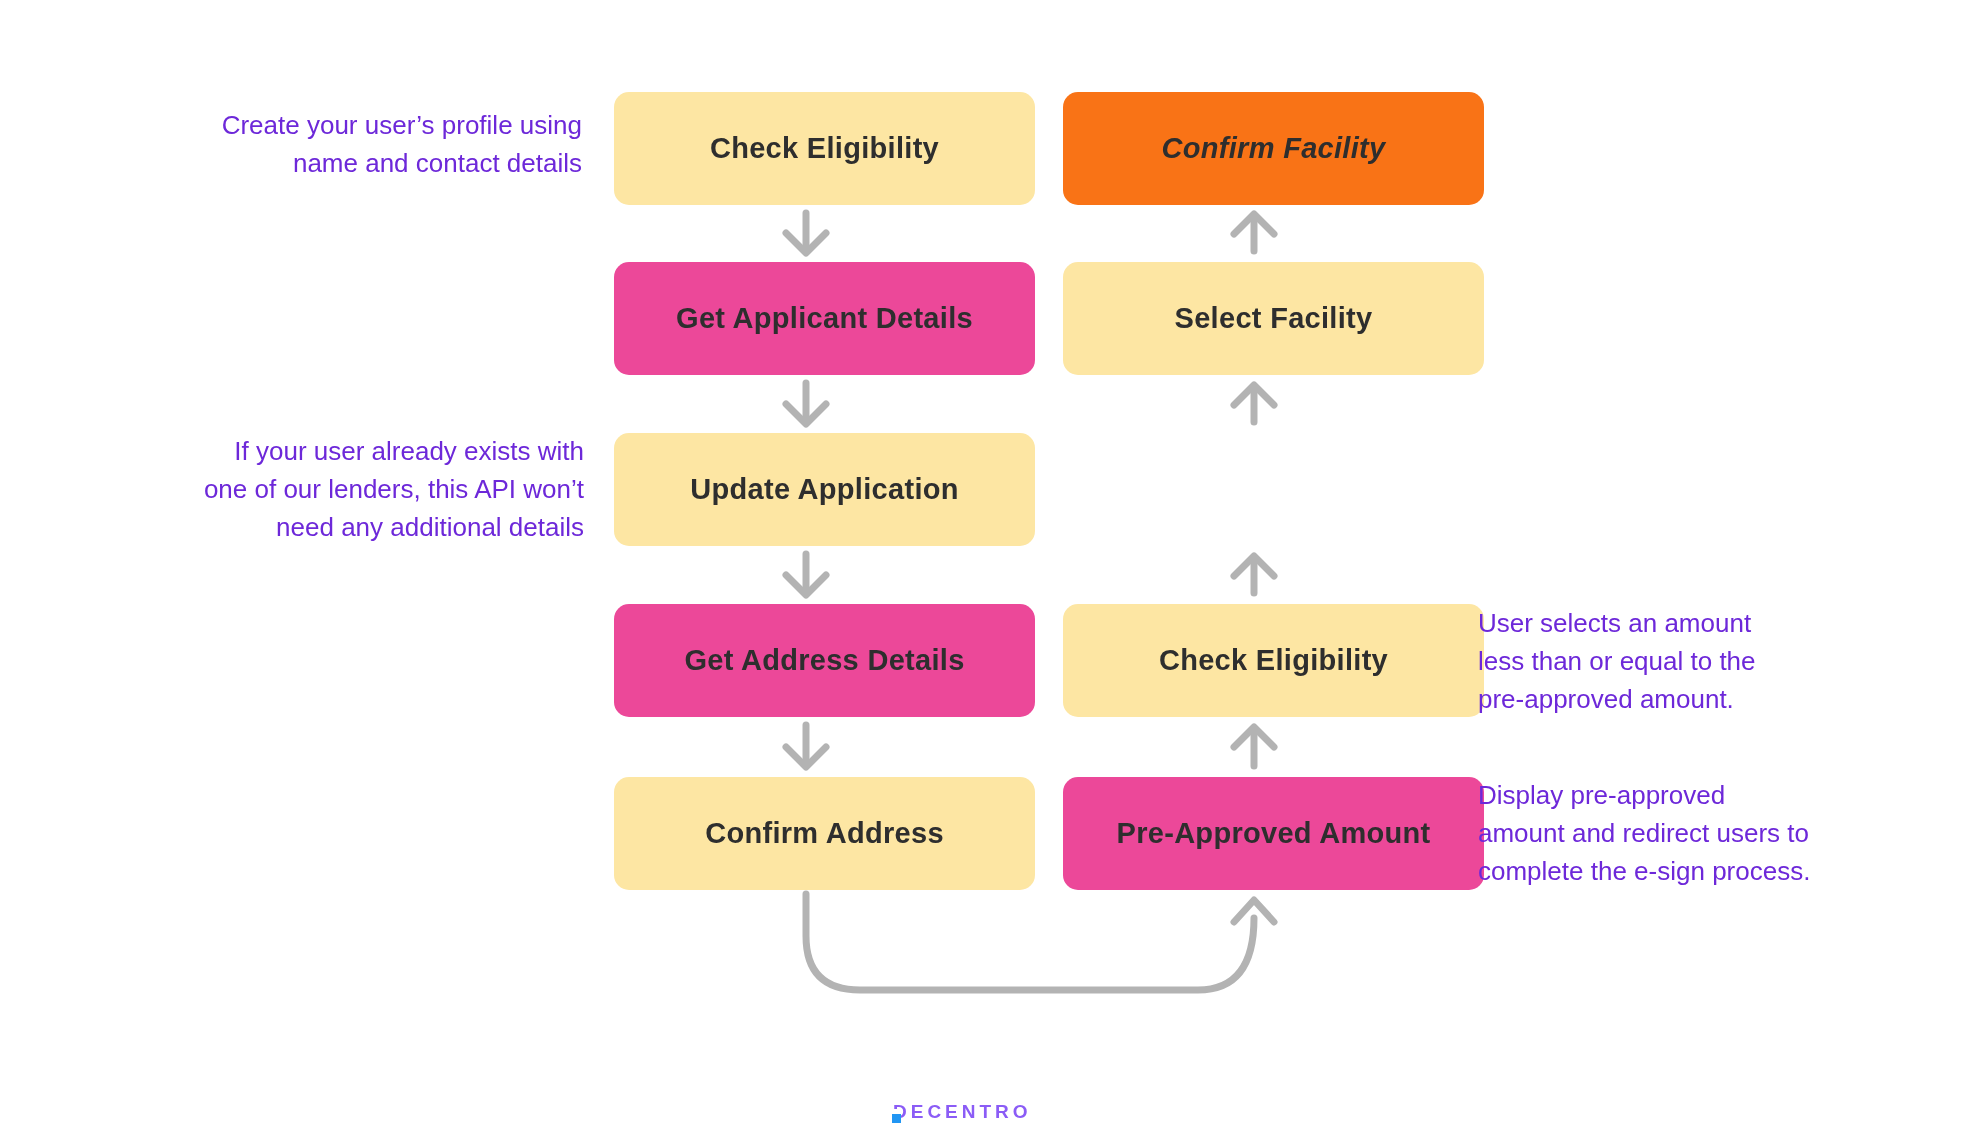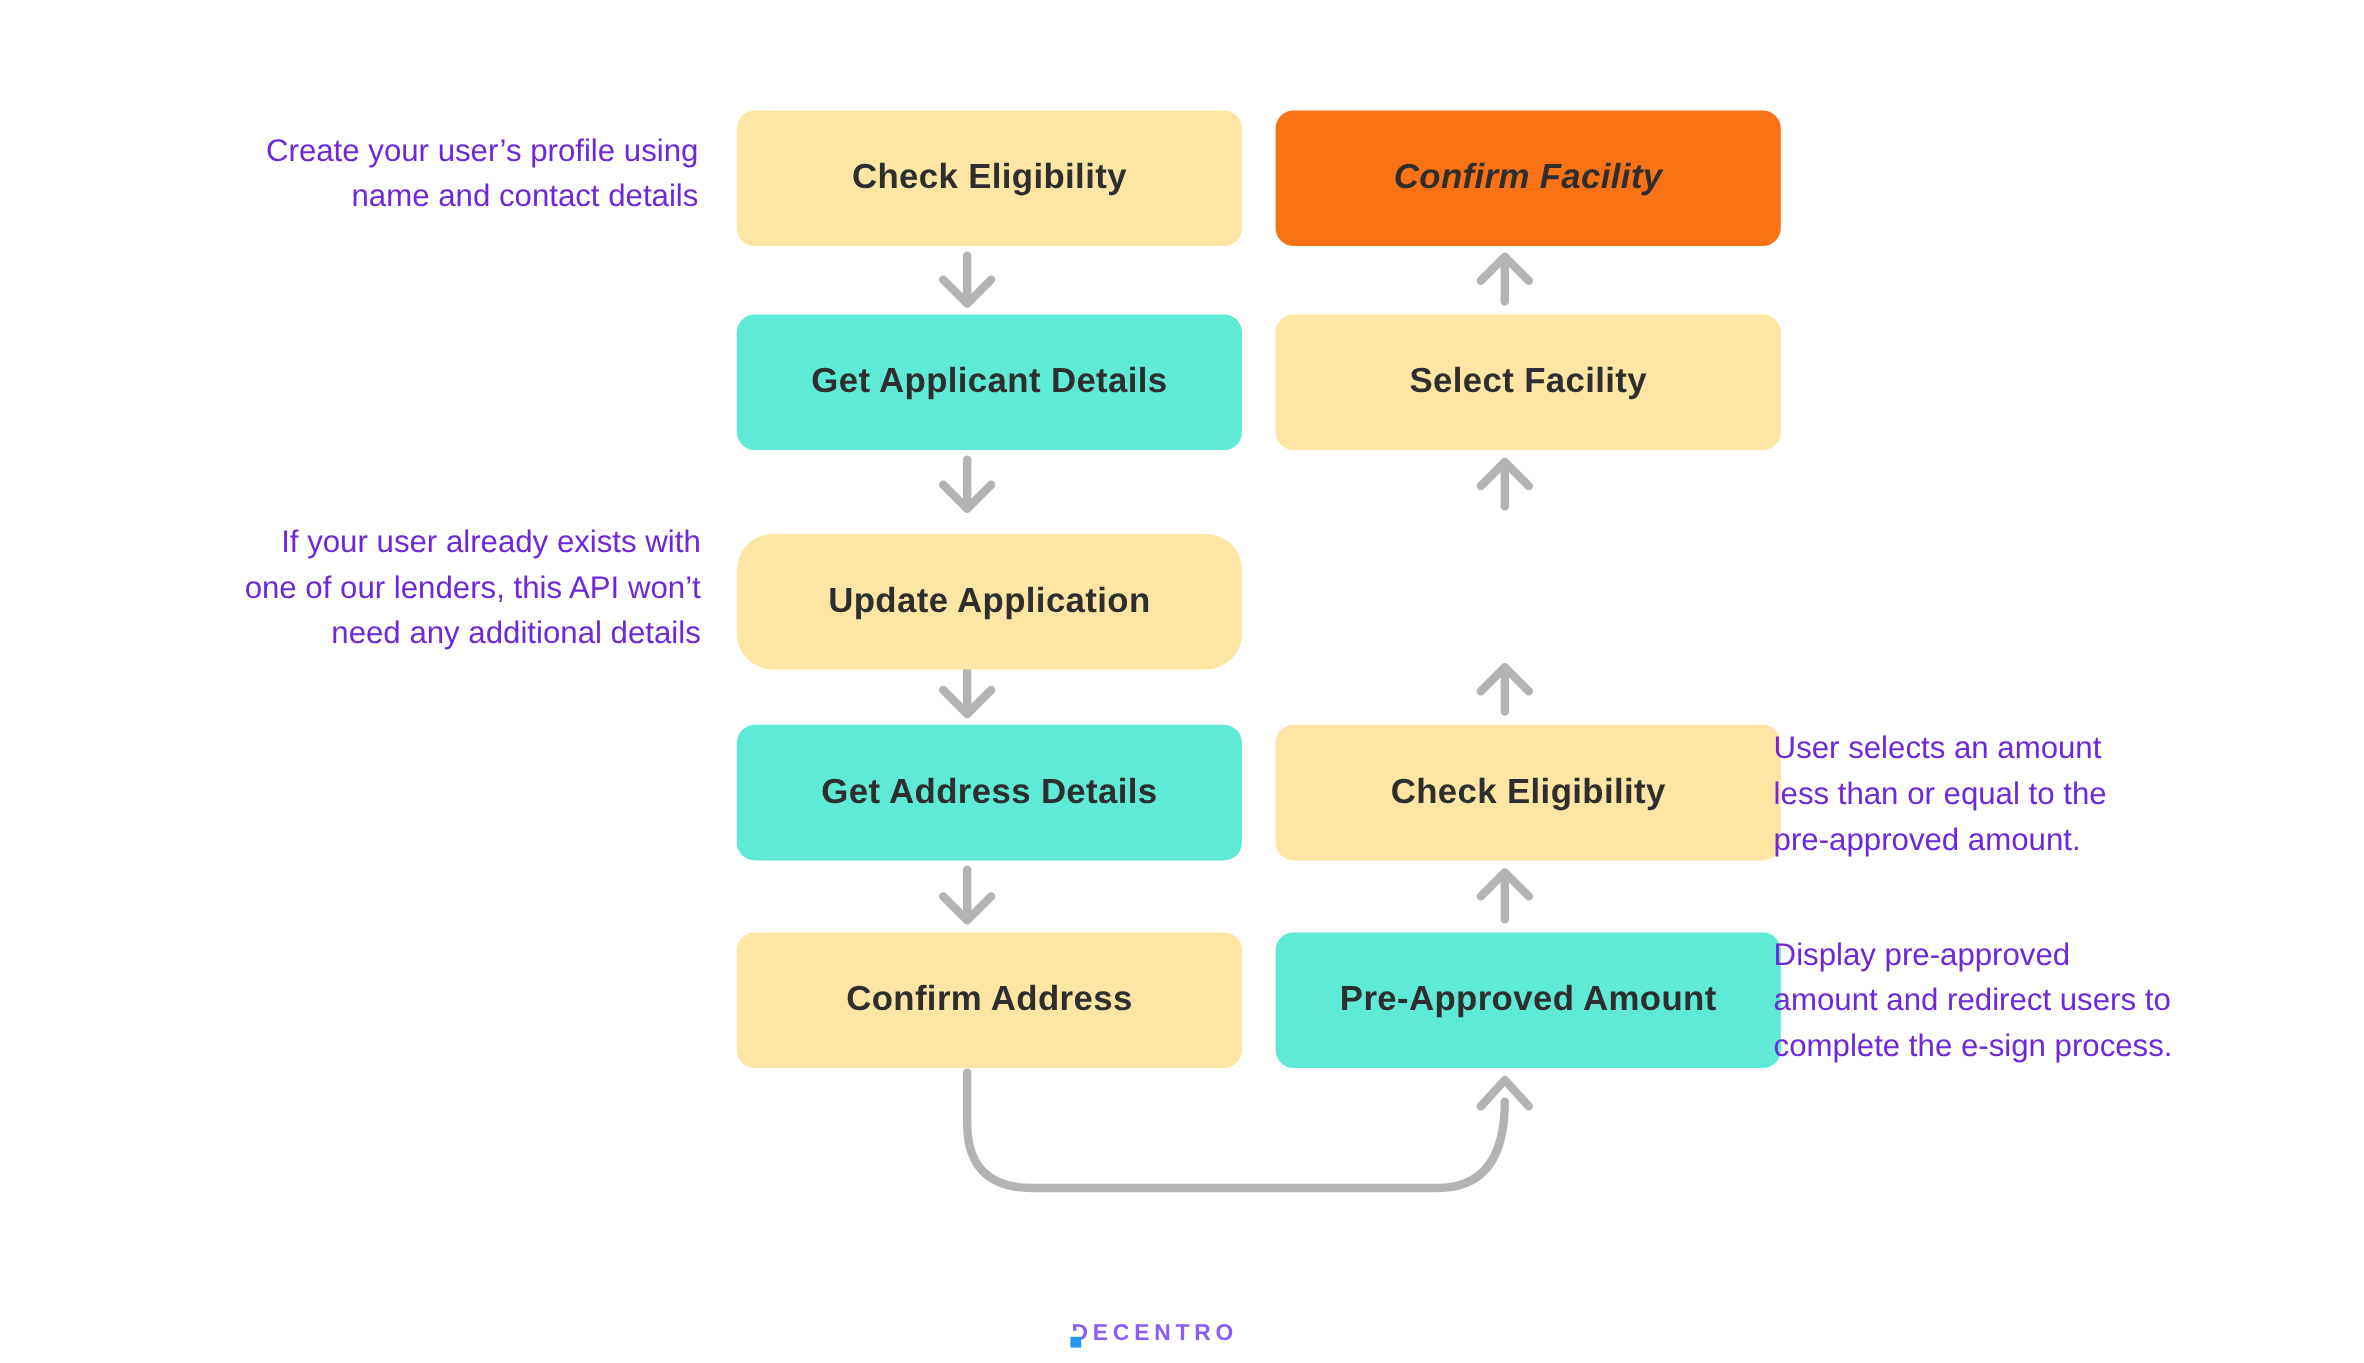--- a/index.html
+++ b/index.html
@@ -32,27 +32,27 @@
     display:flex;
     align-items:center;
     justify-content:center;
     font-size:29px;
     font-weight:bold;
     letter-spacing:0.3px;
     color:#2e2e2e;
     text-align:center;
   }
   .box.yellow{background:#fde6a3;}
-  .box.green{background:#5eead4;}
+  .box.green{background:#ec4899;}
   .box.purple{background:#f97316;font-style:italic;}
   .col-left{left:614px;}
   .col-right{left:1063px;}
   .row1{top:92px;}
   .row2{top:262px;}
-  .row3{top:445px;border-radius:30px;}
+  .row3{top:433px;}
   .row4{top:604px;}
   .row5{top:777px;}
   .note{
     position:absolute;
     font-size:26px;
     line-height:38px;
     color:#6d28d9;
     white-space:pre-line;
   }
   .note.right-align{text-align:right;}

